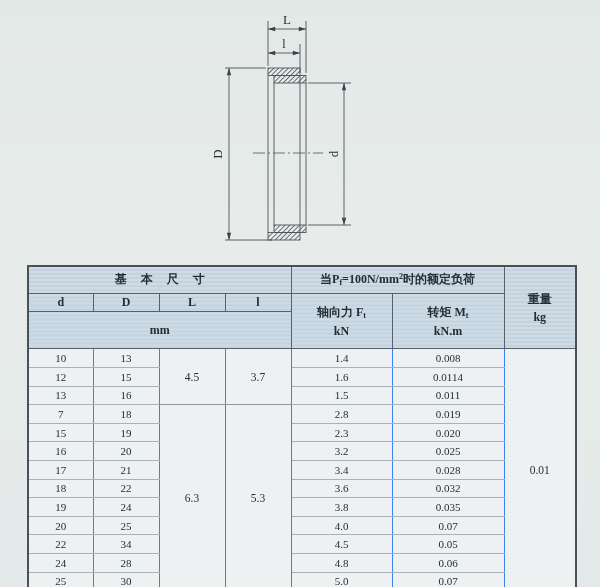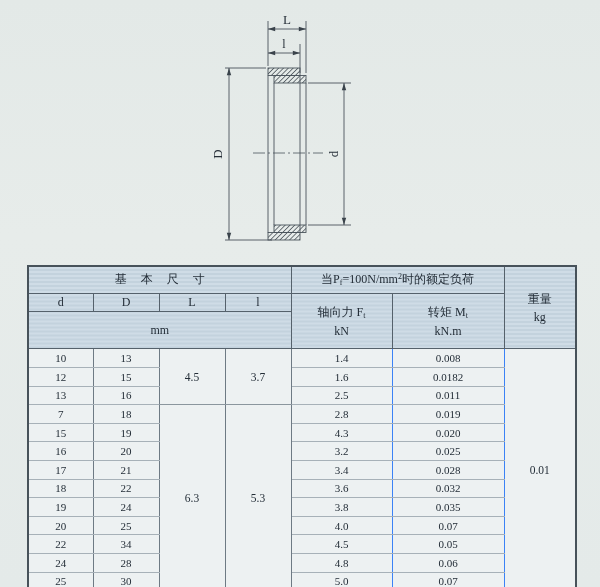--- a/index.html
+++ b/index.html
@@ -7,21 +7,21 @@
        font-family:"Liberation Serif", serif;
        background:#e5eae8;}
   .page{position:relative;width:600px;height:587px;
         background:linear-gradient(180deg,#e3e9e7 0%,#e7ecea 40%,#e4eae9 100%);}
   .drawing-wrap{position:absolute;left:0;top:0;width:600px;height:258px;}
   
   .tbl-wrap{position:absolute;left:27px;top:265px;}
   table.tbl{border-collapse:collapse;table-layout:fixed;width:548px;
             background:#edf1f2;border:2px solid #47525a;
             font-family:"Liberation Serif", serif;color:#232d37;}
-  .tbl th{font-weight:normal;padding:0;text-align:center;vertical-align:middle;
+  .tbl th{font-weight:bold;padding:0;text-align:center;vertical-align:middle;
           background:repeating-linear-gradient(180deg,#cfdce6 0 2px,#c3d2dd 2px 4px);
           border:1px solid #55616b;font-size:12px;line-height:1.45;}
   .tbl td{padding:0;text-align:center;vertical-align:middle;
           font-size:11px;height:17.6px;}
   .row-top th{height:26px;}
   .row-cols th{height:14px;font-size:12px;}
   .row-mm th{height:36px;}
   th.basic-dims{letter-spacing:14px;text-indent:14px;}
   .tbl sub{font-size:8px;vertical-align:-2px;}
   .tbl sup{font-size:8px;vertical-align:4px;}
@@ -145,40 +145,40 @@
             <td class="mid" rowspan="3">4.5</td>
             <td class="mid" rowspan="3">3.7</td>
             <td class="load">1.4</td>
             <td class="load">0.008</td>
             <td class="wt" rowspan="13">0.01</td>
           </tr>
           <tr>
             <td class="dim">12</td>
             <td class="dim">15</td>
             <td class="load">1.6</td>
-            <td class="load">0.0182</td>
+            <td class="load">0.0114</td>
           </tr>
           <tr>
             <td class="dim">13</td>
             <td class="dim">16</td>
-            <td class="load">2.5</td>
+            <td class="load">1.5</td>
             <td class="load">0.011</td>
           </tr>
           <tr>
             <td class="dim">7</td>
             <td class="dim">18</td>
             <td class="mid" rowspan="10">6.3</td>
             <td class="mid" rowspan="10">5.3</td>
             <td class="load">2.8</td>
             <td class="load">0.019</td>
           </tr>
           <tr>
             <td class="dim">15</td>
             <td class="dim">19</td>
-            <td class="load">4.3</td>
+            <td class="load">2.3</td>
             <td class="load">0.020</td>
           </tr>
           <tr>
             <td class="dim">16</td>
             <td class="dim">20</td>
             <td class="load">3.2</td>
             <td class="load">0.025</td>
           </tr>
           <tr>
             <td class="dim">17</td>

